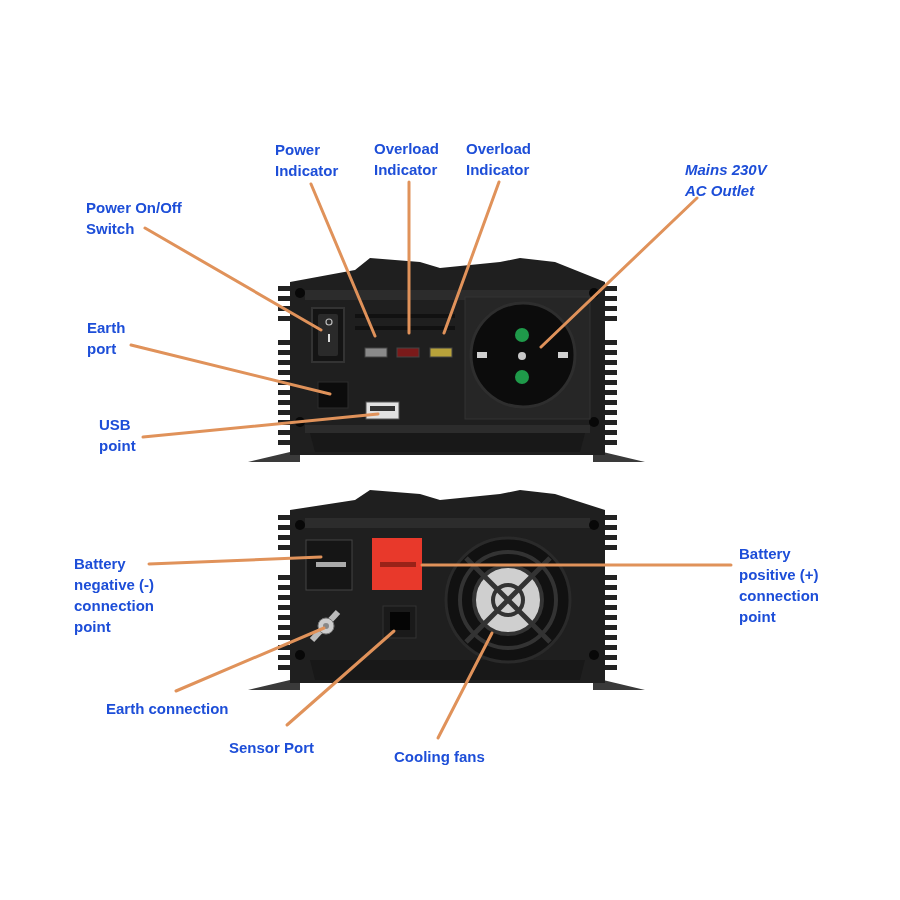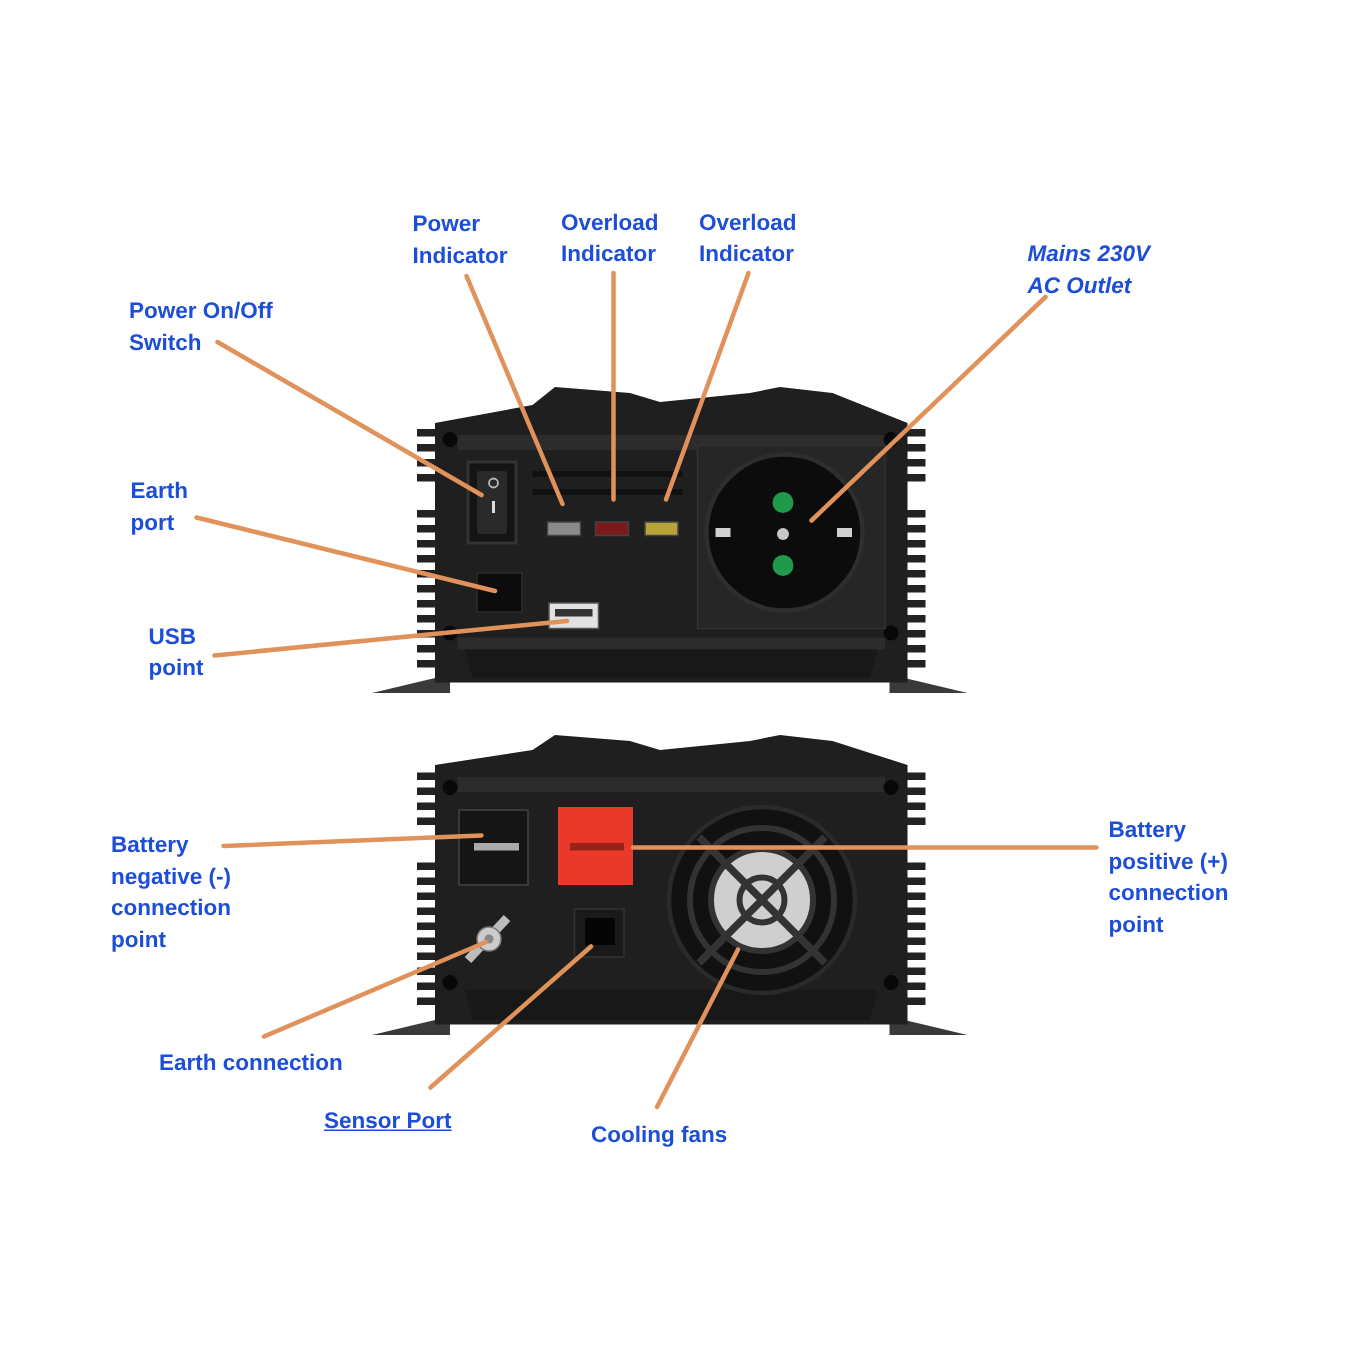--- a/index.html
+++ b/index.html
@@ -195,14 +195,14 @@
 
 <div class="label" style="left:74px;top:553px;">Battery
 negative (-)
 connection
 point</div>
 <div class="label" style="left:739px;top:543px;">Battery
 positive (+)
 connection
 point</div>
 <div class="label" style="left:96px;top:698px;margin-left:10px;">Earth connection</div>
-<div class="label" style="left:216px;top:737px;text-decoration:underline;">Sensor Port</div>
+<div class="label" style="left:229px;top:737px;">Sensor Port</div>
 <div class="label" style="left:394px;top:746px;">Cooling fans</div>
 
 </body></html>

